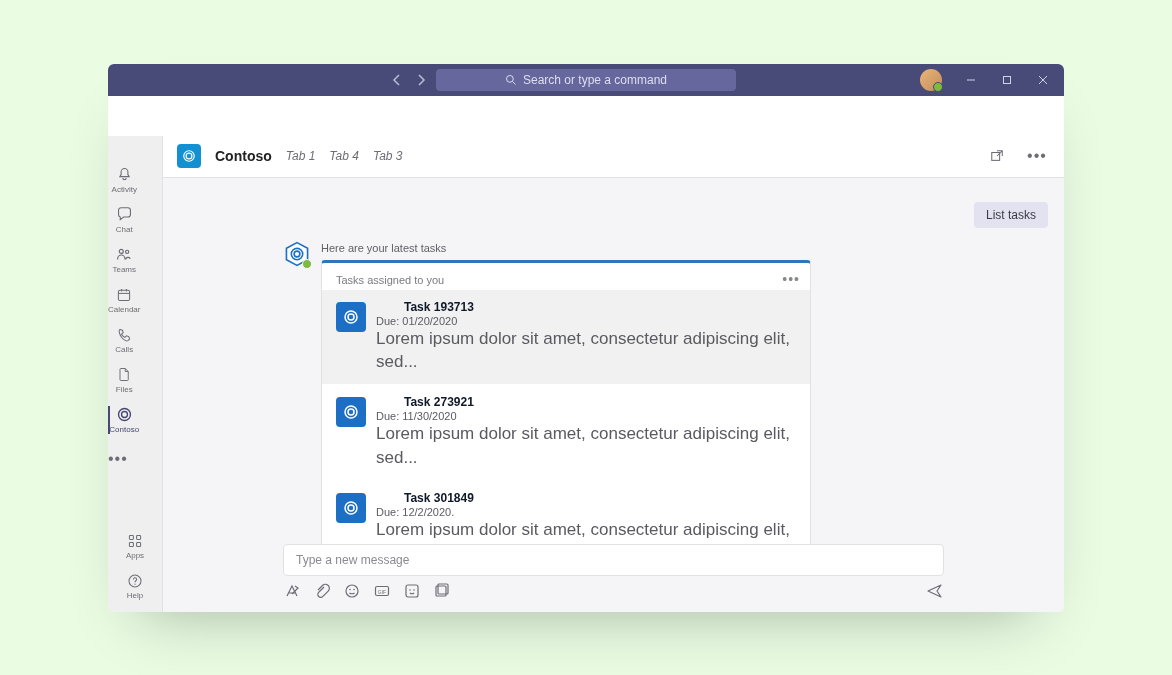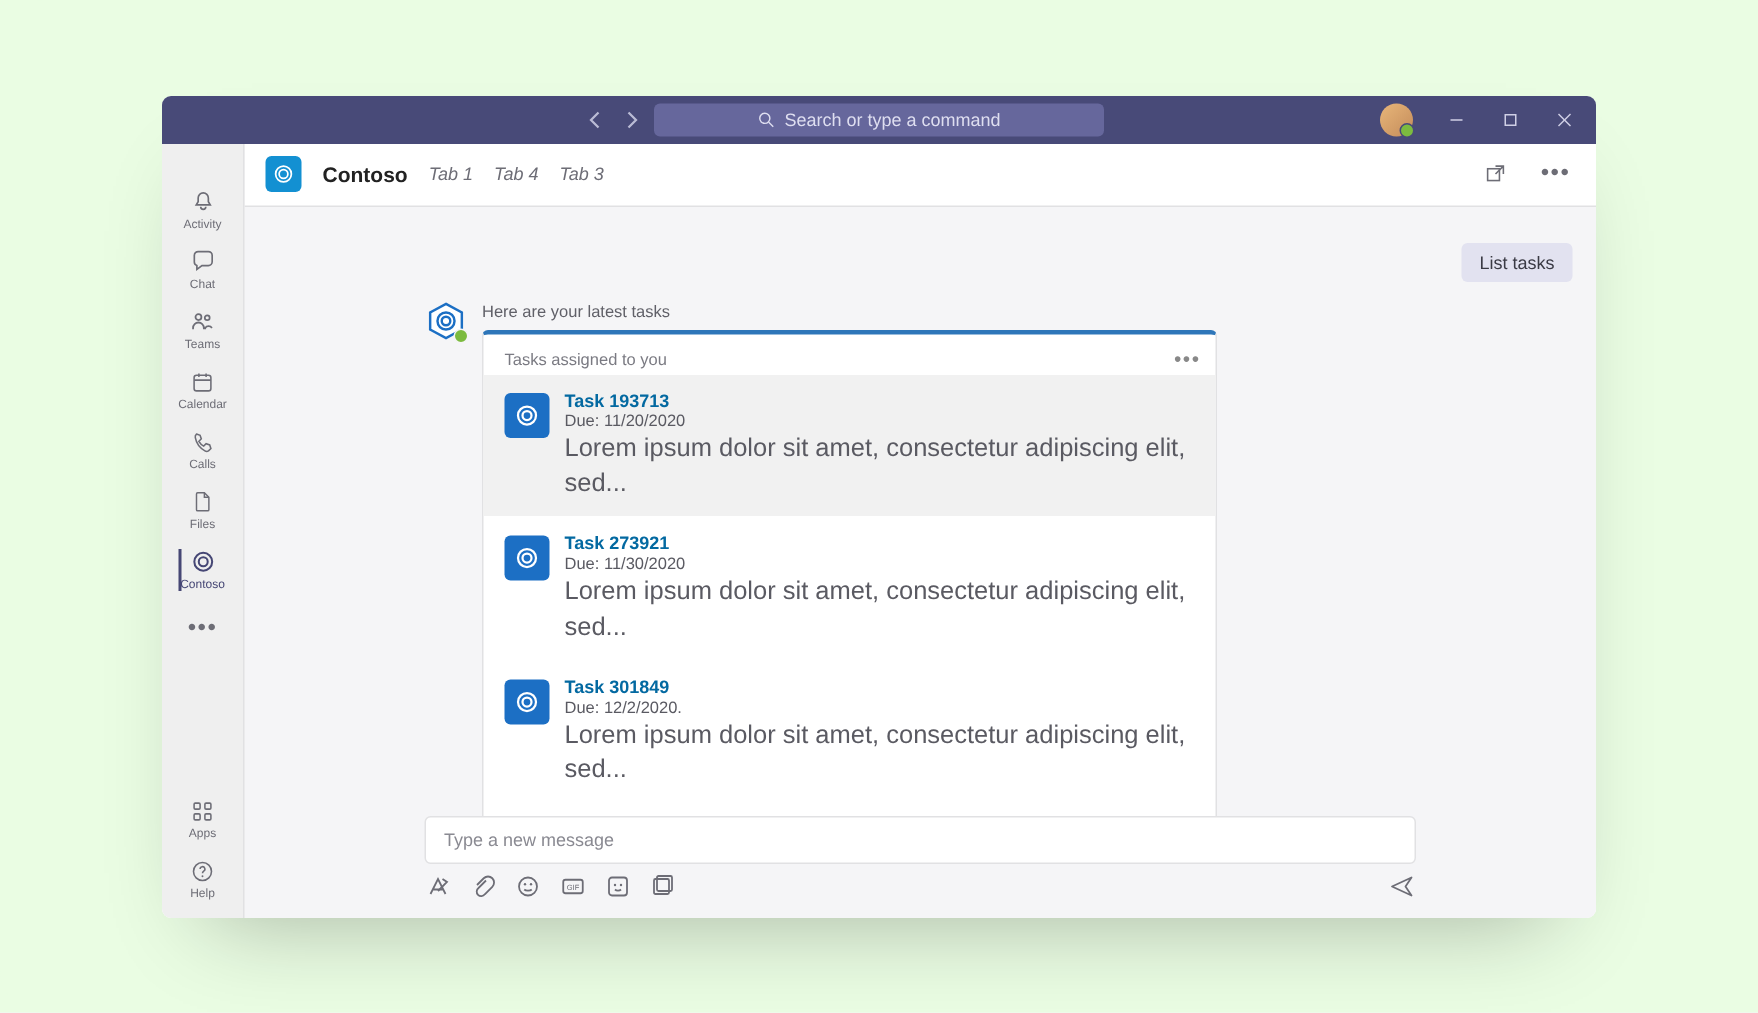--- a/index.html
+++ b/index.html
@@ -5,39 +5,39 @@
   :root{
     --titlebar:#484a78; --titlebar-search:#66679c; --text-muted:#4e4e58;
     --light-gray:#f5f5f5; --sidebar:#efefef; --content:#f5f5f7;
     --border:#e1e1e3; --accent:#2e76b9; --card:#ffffff;
     --message-bubble:#e2e2f0;
   }
   *{box-sizing:border-box;font-family:"Segoe UI",Arial,sans-serif;}
   html,body{margin:0;padding:0;height:100%;}
   body{background:#eafde3;display:flex;align-items:center;justify-content:center;}
   .outer{width:1172px;height:675px;background:#eafde3;border-radius:28px;display:flex;align-items:center;justify-content:center;}
-  .window{width:956px;height:548px;background:#fff;border-radius:6px;overflow:hidden;box-shadow:0 30px 60px -30px rgba(0,0,0,.3);display:flex;flex-direction:column;}
+  .window{width:956px;height:548px;background:#fff;border-radius:6px;overflow:hidden;box-shadow:0 30px 60px -30px rgba(0,0,0,.3);display:flex;flex-direction:column;gap:40px;}
 
   
   .titlebar{height:32px;background:var(--titlebar);display:flex;align-items:center;color:#fff;position:relative;}
   .nav-arrows{position:absolute;left:280px;display:flex;gap:6px;}
   .nav-arrows svg{width:12px;height:12px;opacity:.85;}
   .arrow-btn{display:flex;align-items:center;justify-content:center;width:18px;height:18px;cursor:pointer;}
   .searchbar{height:22px;width:300px;background:var(--titlebar-search);border-radius:4px;margin:0 auto;display:flex;align-items:center;gap:6px;justify-content:center;color:#dedef0;font-size:12px;cursor:pointer;}
   .searchbar svg{width:12px;height:12px;}
   .title-right{position:absolute;right:4px;display:flex;align-items:center;gap:2px;}
   .avatar{width:22px;height:22px;border-radius:50%;background:linear-gradient(135deg,#e8b67a,#c48c5a);position:relative;margin-right:10px;}
   .avatar::after{content:"";position:absolute;right:-1px;bottom:-1px;width:8px;height:8px;border-radius:50%;background:#7cbb3f;border:1.5px solid var(--titlebar);}
   .win-btn{width:34px;height:32px;display:flex;align-items:center;justify-content:center;cursor:pointer;}
   .win-btn svg{width:10px;height:10px;stroke:#d0d0e6;}
 
   .body{flex:1;display:flex;min-height:0;}
 
   
-  .rail{width:55px;background:var(--sidebar);border-right:1px solid var(--border);display:flex;flex-direction:column;align-items:center;padding-top:24px;position:relative;}
+  .rail{width:55px;background:var(--sidebar);border-right:1px solid var(--border);display:flex;flex-direction:column;align-items:flex-start;padding-top:24px;position:relative;}
   .rail-item{width:100%;height:40px;display:flex;flex-direction:column;align-items:center;justify-content:center;gap:1px;color:#6d6d76;cursor:pointer;position:relative;}
   .rail-item.selected{color:#464775;}
   .rail-item.selected::before{content:"";position:absolute;left:0;top:6px;bottom:6px;width:2px;background:#464775;}
   .rail-item .ico{width:18px;height:18px;display:flex;align-items:center;justify-content:center;}
   .rail-item .lbl{font-size:8px;}
   .rail-more{margin-top:4px;color:#6d6d76;font-size:16px;letter-spacing:1px;cursor:pointer;height:30px;display:flex;align-items:center;}
   .rail-bottom{margin-top:auto;margin-bottom:6px;width:100%;}
 
   
   .main{flex:1;display:flex;flex-direction:column;background:var(--content);min-width:0;}
@@ -66,21 +66,21 @@
   .card-head{padding:10px 14px 4px 14px;position:relative;}
   .card-title{font-weight:700;font-size:14px;color:#222;}
   .card-sub{font-size:11px;color:#7a7a82;margin-top:1px;}
   .card-menu{position:absolute;right:10px;top:8px;color:#888;font-size:14px;letter-spacing:1px;cursor:pointer;}
   .task{display:flex;gap:10px;padding:10px 14px;align-items:flex-start;}
   .task.selected{background:#f1f1f1;}
   .task + .task{border-top:1px solid transparent;}
   .task-icon{width:30px;height:30px;border-radius:4px;background:#1c6fc4;flex-shrink:0;display:flex;align-items:center;justify-content:center;margin-top:2px;}
   .task-icon svg{width:18px;height:18px;}
   .task-body{flex:1;min-width:0;}
-  .task-title{font-weight:700;font-size:12px;color:#0369a1;}
+  .task-title{font-weight:700;font-size:12px;color:#0f172a;margin-left:28px;}
   .task-due{font-size:11px;color:#5a5a62;margin-top:1px;}
   .task-desc{font-size:17px;color:#5a5a62;margin-top:0;line-height:1.4;}
   .card-foot{padding:10px 14px;}
   .viewall{display:inline-block;padding:5px 12px;font-size:12px;color:#333;border:1px solid #0f172a;border-radius:3px;background:#fff;cursor:pointer;}
 
   
   .compose{padding:0 120px 12px 120px;}
   .compose-input{background:#fff;border:1px solid var(--border);border-radius:4px;padding:8px 12px;font-size:12px;color:#8a8a92;cursor:text;}
   .compose-tools{display:flex;align-items:center;gap:12px;margin-top:6px;color:#6d6d76;}
   .compose-tools .spacer{flex:1;}
@@ -275,21 +275,21 @@
               <div id="task-list">
                     <div class="task selected">
     <div class="task-icon">
                         <svg viewBox="0 0 24 24">
                           <circle cx="12" cy="12" r="8" class="swirl"></circle>
                           <circle cx="12" cy="12" r="4" class="swirl"></circle>
                         </svg>
                       </div>
     <div class="task-body">
       <div class="task-title">Task 193713</div>
-      <div class="task-due">Due: 11/20/2020</div>
+      <div class="task-due">Due: 01/20/2020</div>
       <div class="task-desc">Lorem ipsum dolor sit amet, consectetur adipiscing elit, sed...</div>
     </div>
                     </div>
                     <div class="task">
     <div class="task-icon">
                         <svg viewBox="0 0 24 24">
                           <circle cx="12" cy="12" r="8" class="swirl"></circle>
                           <circle cx="12" cy="12" r="4" class="swirl"></circle>
                         </svg>
                       </div>

